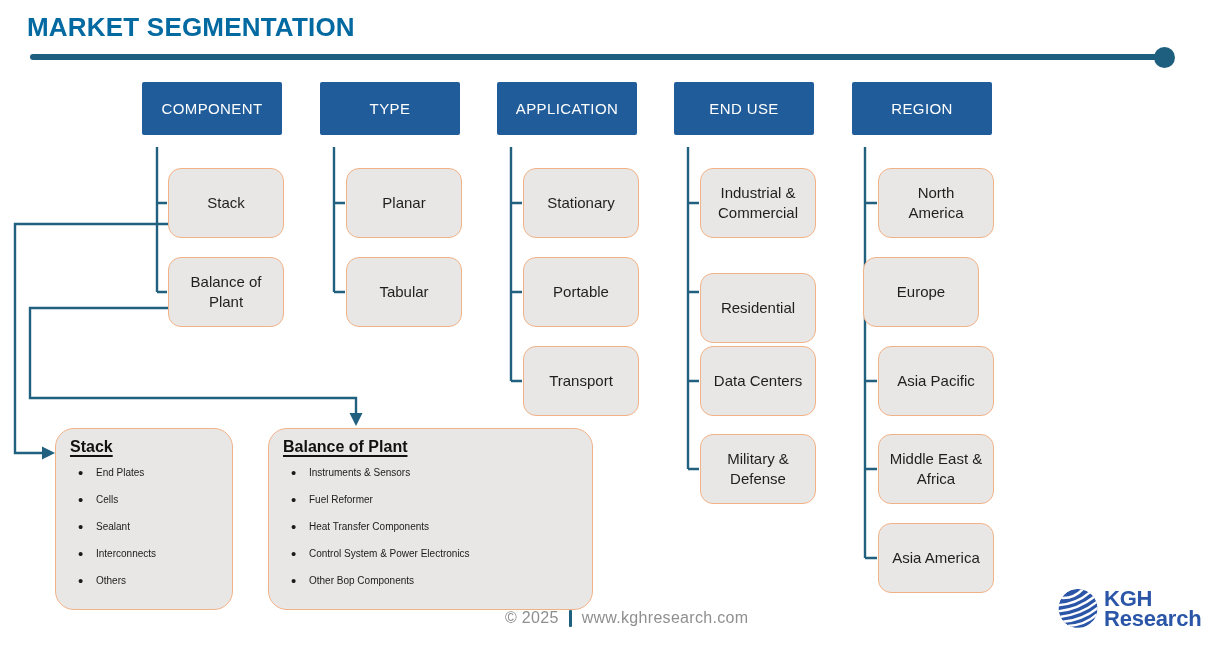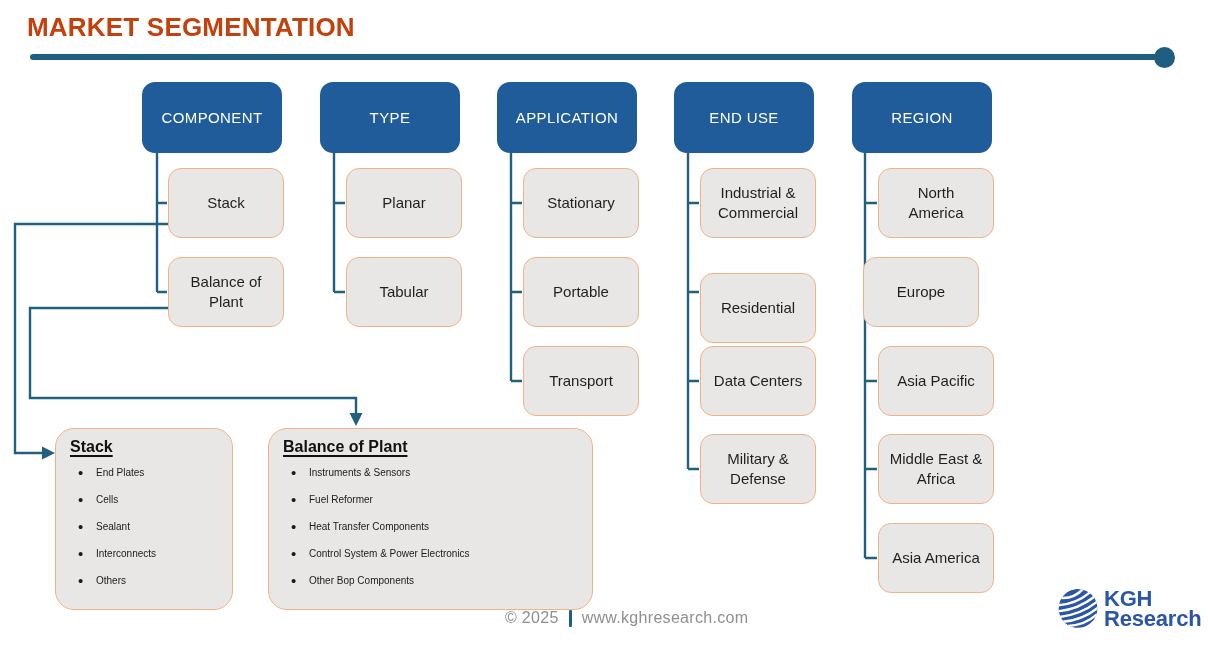--- a/index.html
+++ b/index.html
@@ -11,21 +11,21 @@
     height: 659px;
     background: #ffffff;
     overflow: hidden;
   }
   .title {
     position: absolute;
     left: 27px; top: 12px;
     font-size: 26px;
     font-weight: 600;
     letter-spacing: 0.2px;
-    color: #c2410c;
+    color: #0369a1;
     white-space: nowrap;
   }
   .rule {
     position: absolute;
     left: 30px; top: 54px;
     width: 1129px; height: 6px;
     background: #1E5F7F;
     border-radius: 3px;
   }
   .rule-dot {
@@ -37,23 +37,23 @@
   }
   .connectors {
     position: absolute;
     left: 0; top: 0;
     width: 1208px; height: 659px;
     pointer-events: none;
   }
   .hdr {
     position: absolute;
     top: 82px;
-    width: 140px; height: 71px;
+    width: 140px; height: 53px;
     background: #1F5C99;
-    border-radius: 13px;
+    border-radius: 2px;
     color: #ffffff;
     font-size: 15px;
     letter-spacing: 0.4px;
     display: flex;
     align-items: center;
     justify-content: center;
     text-align: center;
   }
   .item {
     position: absolute;

